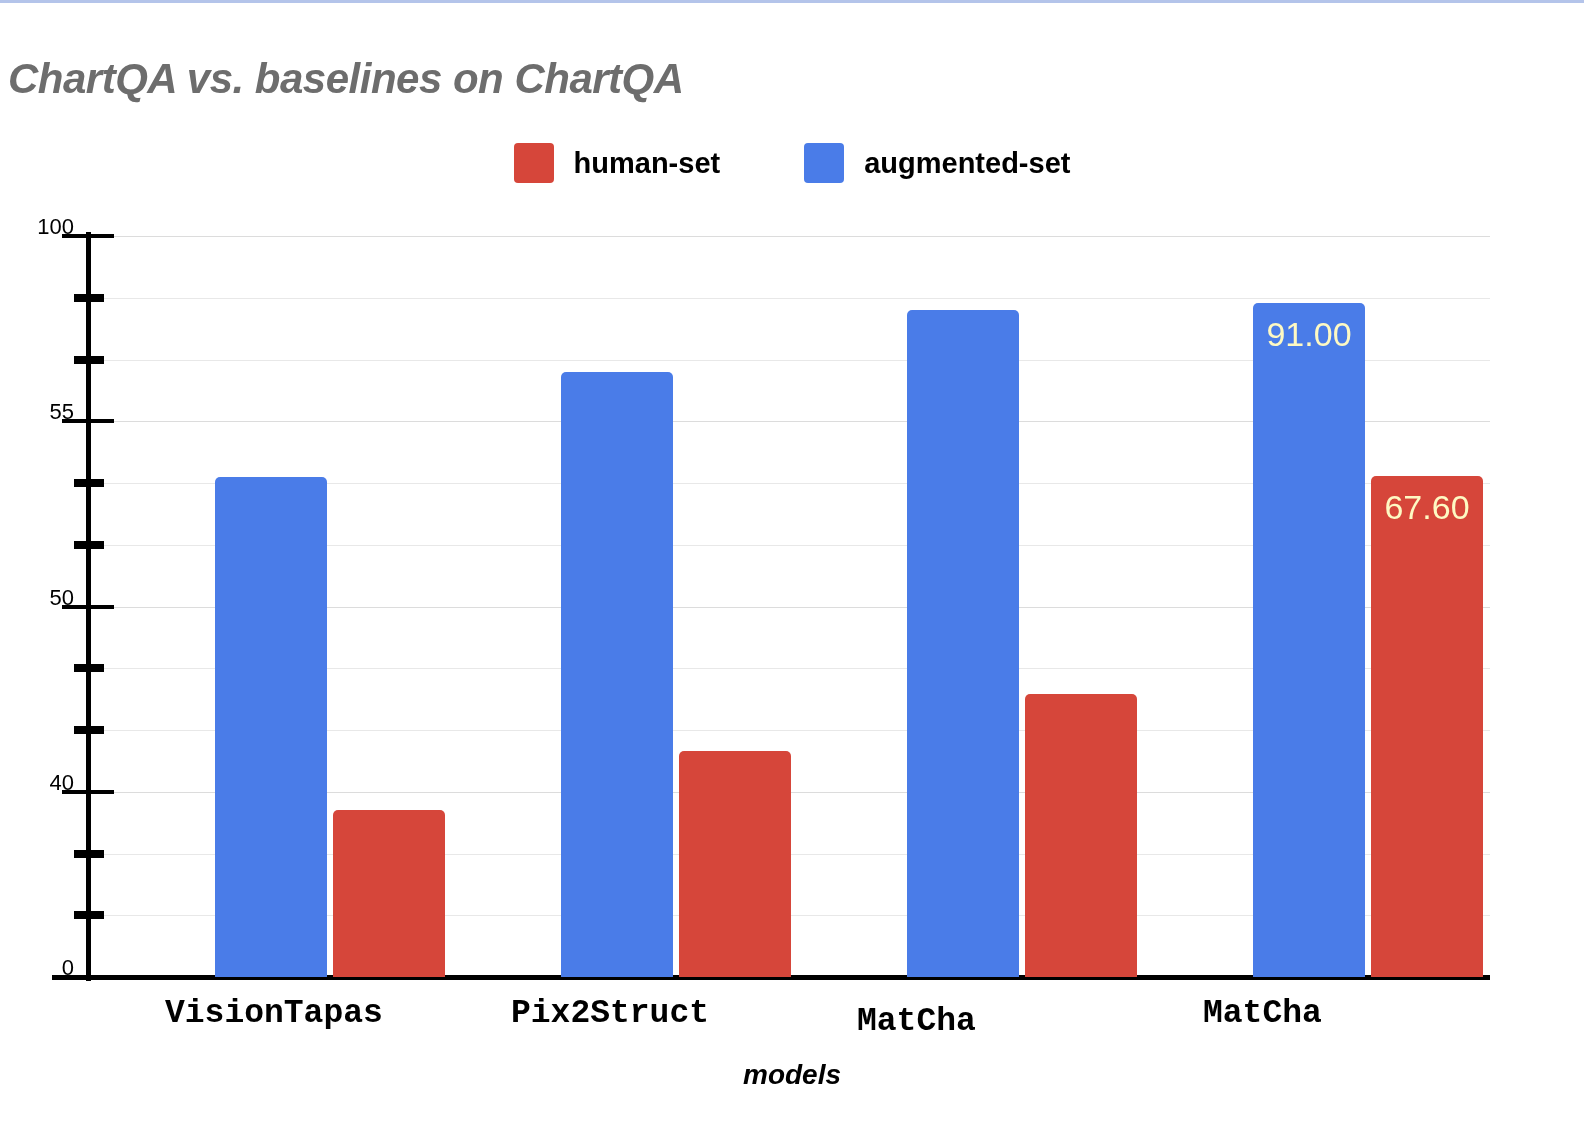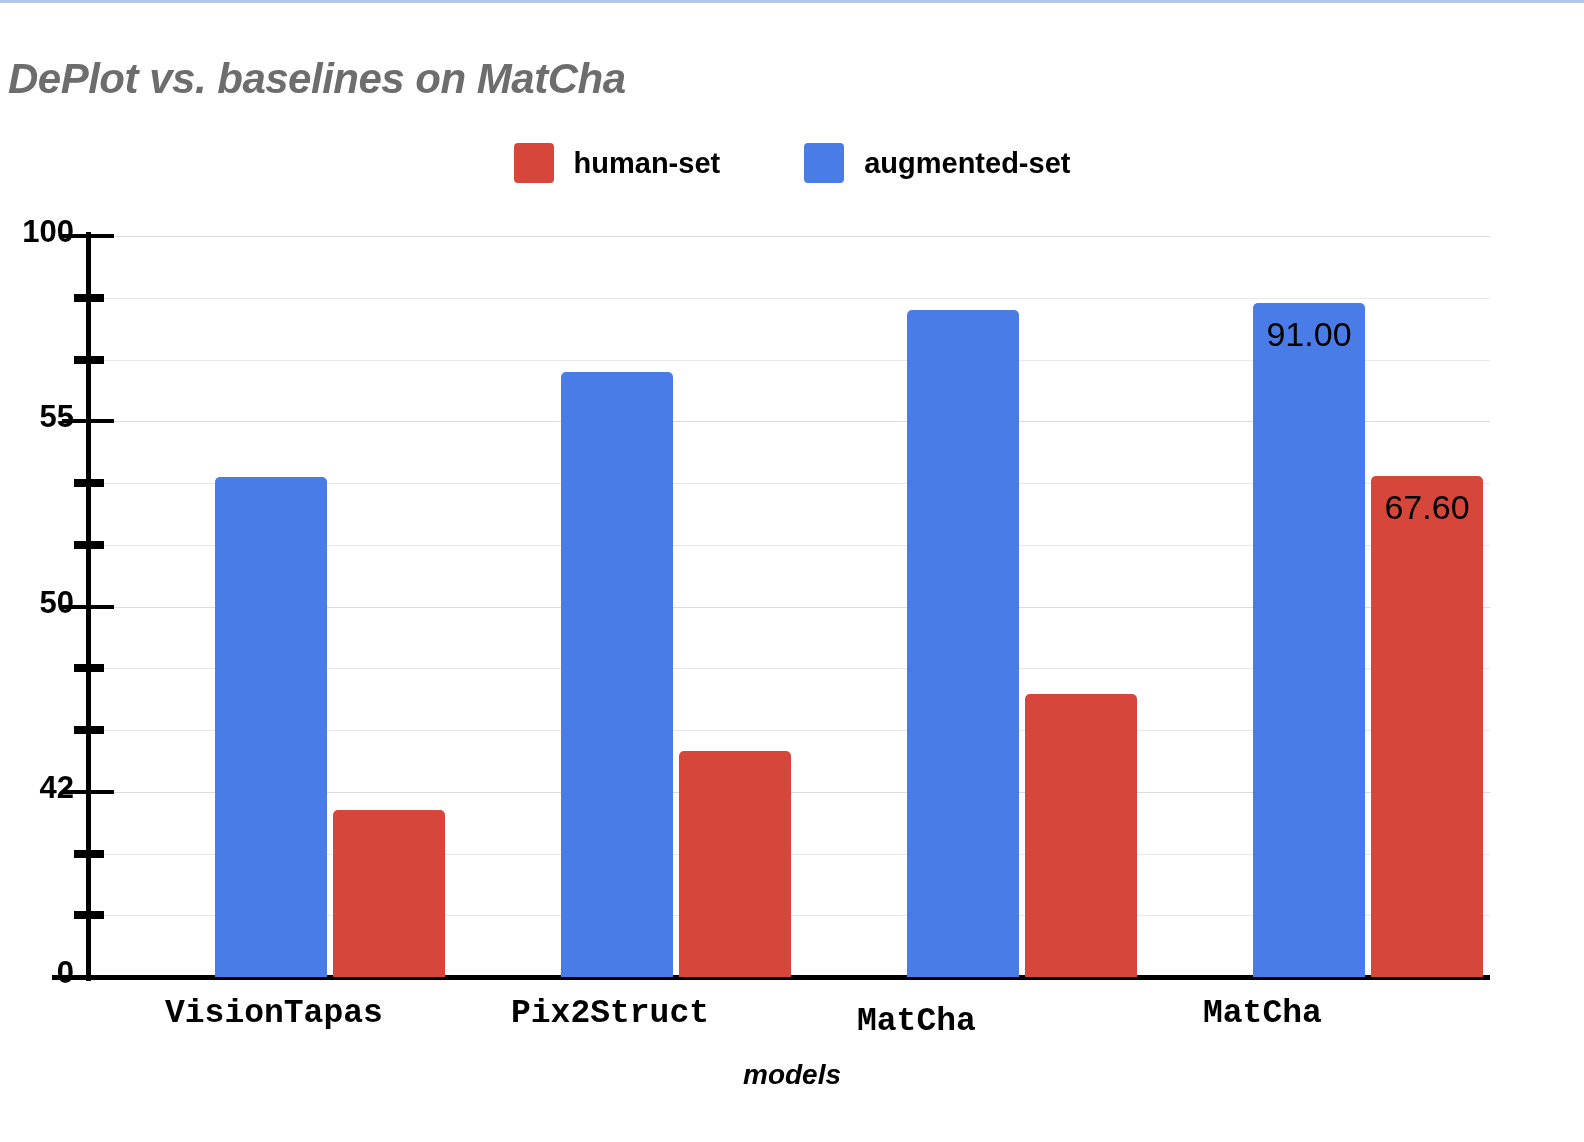--- a/index.html
+++ b/index.html
@@ -113,42 +113,42 @@
     position: absolute;
     left: 74px;
     width: 30px;
     height: 8px;
     background: #000000;
   }
   .ytick-label {
     position: absolute;
     right: 1510px;
     text-align: right;
-    font-size: 31px;
-    font-weight: bold;
+    font-size: 22px;
+    font-weight: normal;
     color: #000000;
     white-space: nowrap;
   }
 
   
   .bar {
     position: absolute;
     bottom: 0;
     border-radius: 5px 5px 0 0;
   }
   .bar.blue { background: #4a7ce8; }
   .bar.red  { background: #d6463a; }
   .bar-value {
     position: absolute;
     top: 14px;
     left: 0;
     width: 100%;
     text-align: center;
     font-size: 34px;
-    color: #000000;
+    color: #fef9c3;
     font-family: "Liberation Sans", sans-serif;
     line-height: 1;
   }
 
   
   .cat-label {
     position: absolute;
     top: 992px;
     font-size: 33px;
     font-weight: bold;
@@ -167,21 +167,21 @@
     font-weight: bold;
     color: #000000;
     font-style: italic;
   }
 </style>
 </head>
 <body>
 
 <div id="page">
 
-  <div class="chart-title">DePlot vs. baselines on MatCha</div>
+  <div class="chart-title">ChartQA vs. baselines on ChartQA</div>
 
   <div class="legend">
     <div class="legend-item">
       <span class="legend-swatch" id="sw1" style="background: rgb(214, 70, 58);"></span>
       <span class="legend-label">human-set</span>
     </div>
     <div class="legend-item">
       <span class="legend-swatch" id="sw0" style="background: rgb(74, 124, 232);"></span>
       <span class="legend-label">augmented-set</span>
     </div>
@@ -214,21 +214,21 @@
       <div class="tick-major" style="top: 601.5px;"></div>
       <div class="tick-minor" style="top: 537.75px;"></div>
       <div class="tick-minor" style="top: 476px;"></div>
       <div class="tick-major" style="top: 416.25px;"></div>
       <div class="tick-minor" style="top: 352.5px;"></div>
       <div class="tick-minor" style="top: 290.75px;"></div>
       <div class="tick-major" style="top: 231px;"></div>
     </div>
   <div id="ylabel-layer">
       <div class="ytick-label" style="top: 952px;">0</div>
-      <div class="ytick-label" style="top: 766.75px;">42</div>
+      <div class="ytick-label" style="top: 766.75px;">40</div>
       <div class="ytick-label" style="top: 581.5px;">50</div>
       <div class="ytick-label" style="top: 396.25px;">55</div>
       <div class="ytick-label" style="top: 211px;">100</div>
     </div>
 
   <div id="plot">
       <div class="bar blue" style="left: 125px; width: 112px; height: 500.175px; background: rgb(74, 124, 232);"></div>
       <div class="bar red" style="left: 243px; width: 112px; height: 166.725px; background: rgb(214, 70, 58);"></div>
       <div class="bar blue" style="left: 471px; width: 112px; height: 604.656px; background: rgb(74, 124, 232);"></div>
       <div class="bar red" style="left: 589px; width: 112px; height: 226.005px; background: rgb(214, 70, 58);"></div>

